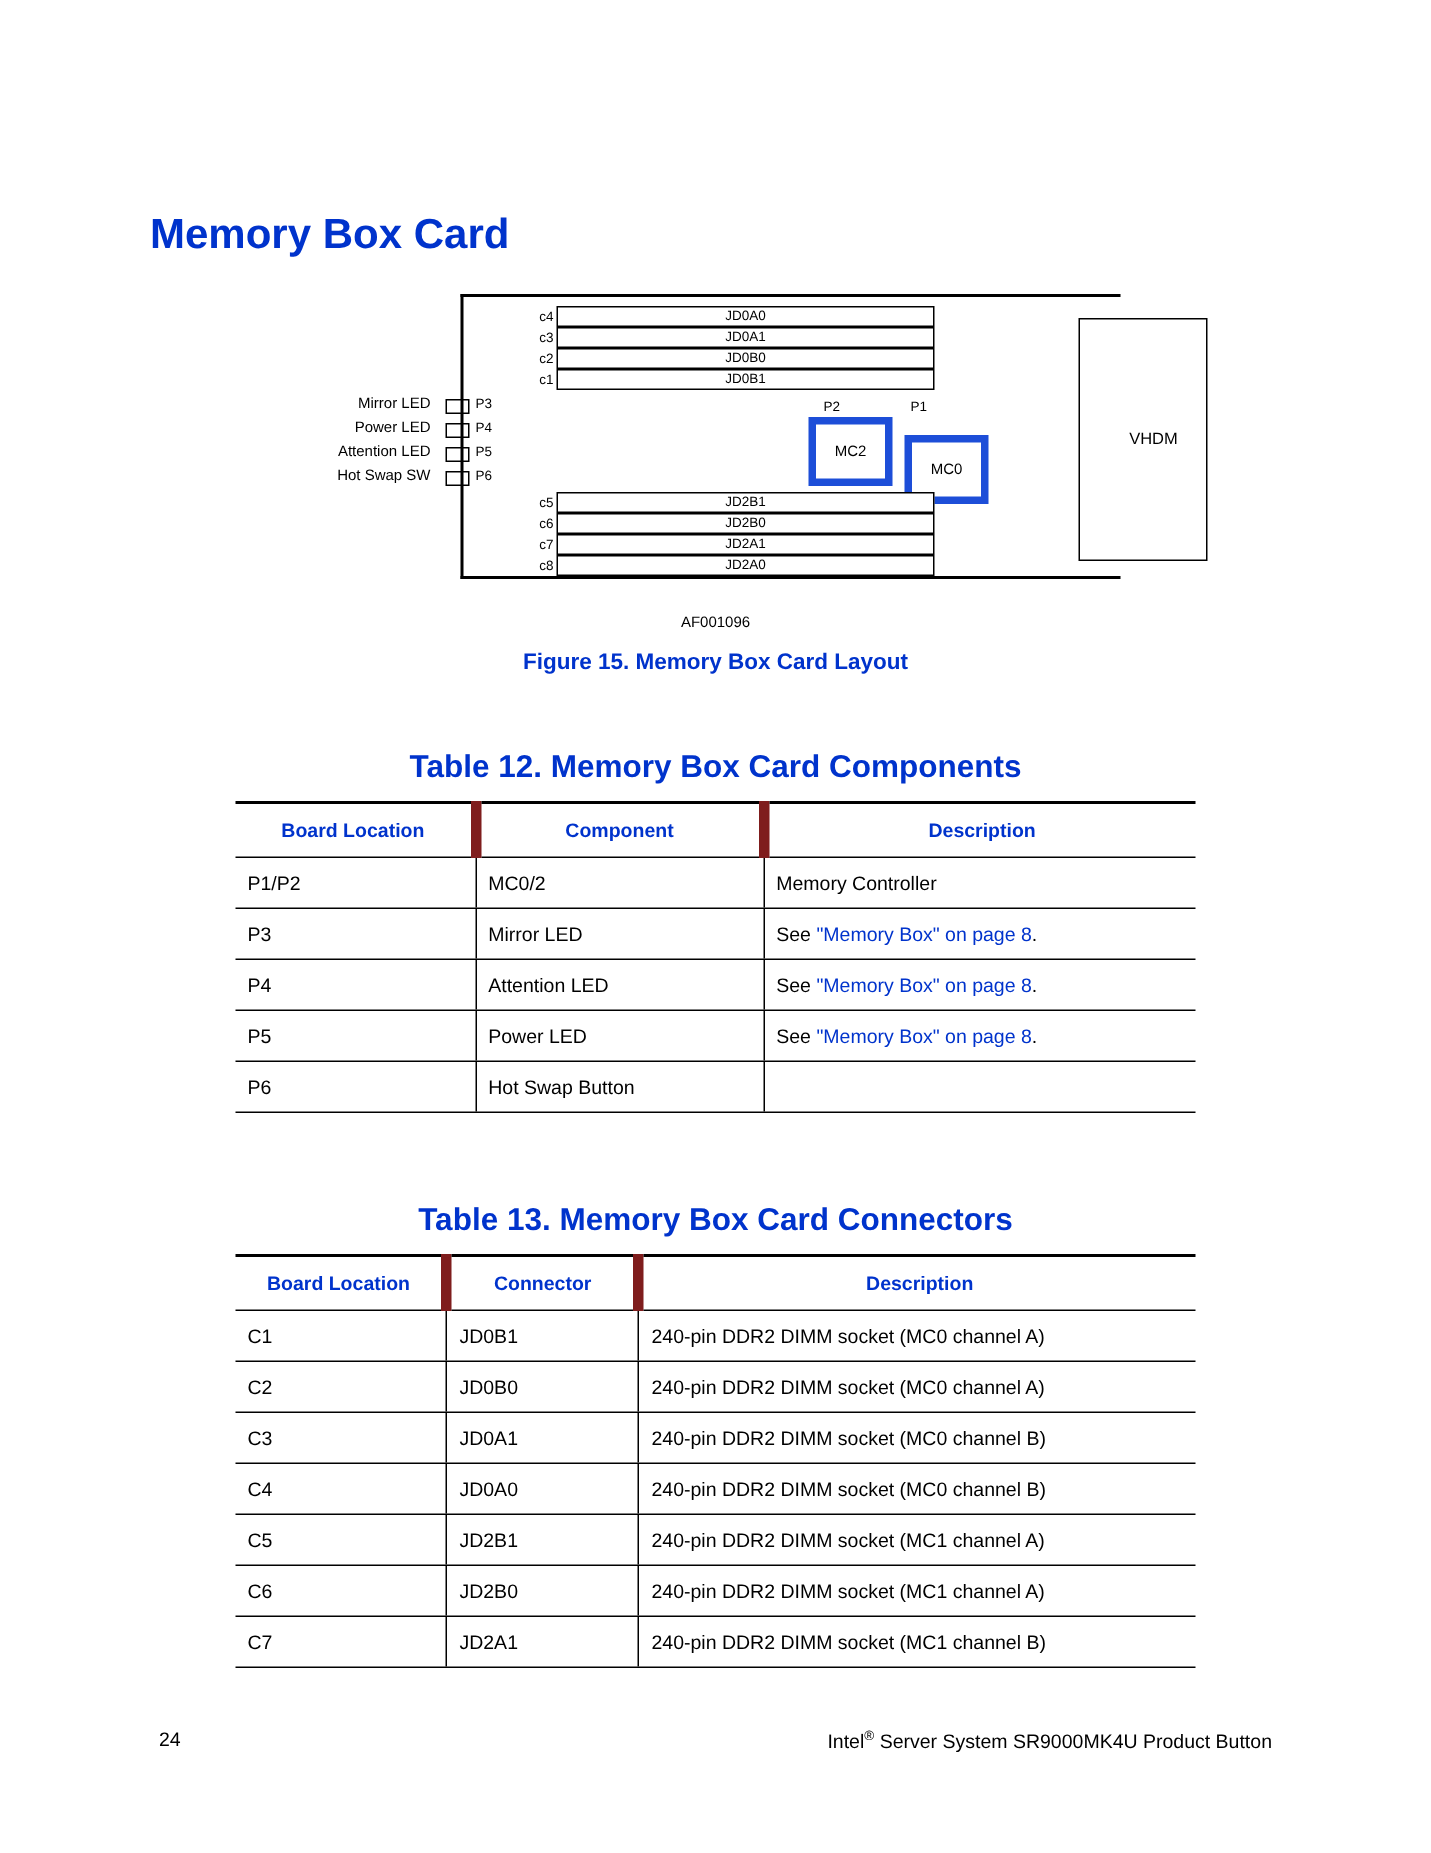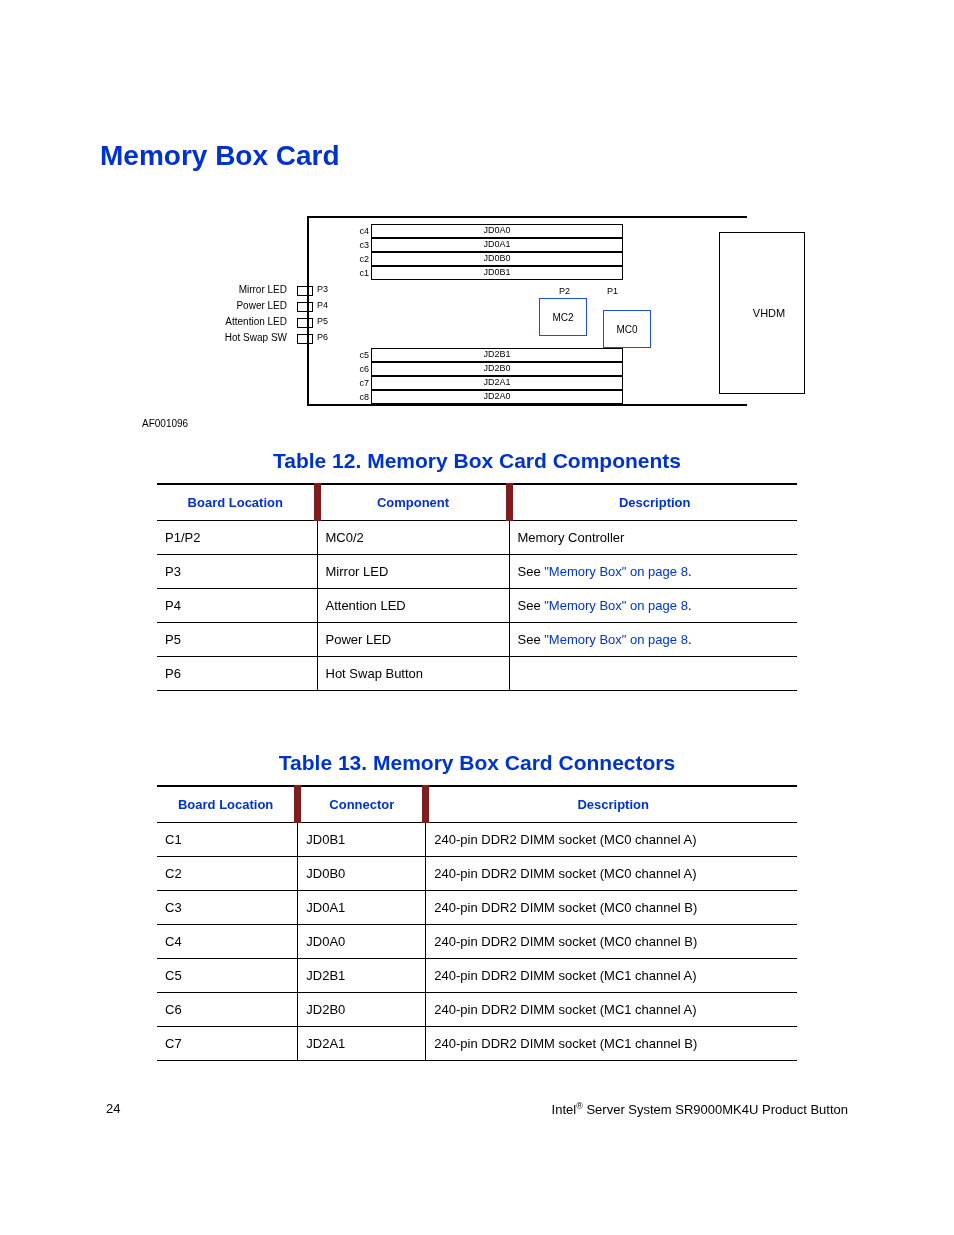--- a/index.html
+++ b/index.html
@@ -10,21 +10,21 @@
     color: #000;
     width: 954px;
   }
   .page {
     padding: 40px 100px 40px 100px;
   }
   h1.section-title {
     color: #0033cc;
     font-size: 28px;
     font-weight: bold;
-    margin: 100px 0 40px 0;
+    margin: 100px 0 20px 0;
   }
   .figure-caption {
     color: #0033cc;
     font-weight: bold;
     font-size: 15px;
     text-align: center;
     margin: 12px 0 50px 0;
   }
   .table-caption {
     color: #0033cc;
@@ -97,21 +97,21 @@
   }
   .slot-label {
     position: absolute;
     left: 46px;
     width: 14px;
     font-size: 9px;
     text-align: right;
   }
   .chip {
     position: absolute;
-    border: 1px solid #1d4ed8;
+    border: 5px solid #1d4ed8;
     width: 46px; height: 36px;
     display: flex; align-items: center; justify-content: center;
     font-size: 10px;
     background: #fff;
   }
   .chip-lbl {
     position: absolute;
     font-size: 9px;
   }
   .led-label {
@@ -119,21 +119,21 @@
     font-size: 10px;
     text-align: right;
     width: 90px;
   }
   .led-box {
     position: absolute;
     width: 14px; height: 8px;
     border: 1px solid #000;
   }
   .pin-lbl { position: absolute; font-size: 9px; }
-  .afnum { text-align: left; width: 670px; margin: 6px auto 0 auto; font-size: 10px; }
+  .afnum { text-align: center; width: 670px; margin: 18px auto 0 auto; font-size: 10px; }
 
   .footer {
     display: flex;
     justify-content: space-between;
     font-size: 13px;
     margin-top: 40px;
     padding: 0 6px;
   }
   sup { font-size: 9px; }
 </style>
@@ -149,21 +149,21 @@
 
       <div class="slot-label" style="top:8px">c4</div>
       <div class="slot" style="top:6px">JD0A0</div>
       <div class="slot-label" style="top:22px">c3</div>
       <div class="slot" style="top:20px">JD0A1</div>
       <div class="slot-label" style="top:36px">c2</div>
       <div class="slot" style="top:34px">JD0B0</div>
       <div class="slot-label" style="top:50px">c1</div>
       <div class="slot" style="top:48px">JD0B1</div>
 
-      <div class="chip-lbl" style="left:250px; top:68px">P2</div>
+      <div class="chip-lbl" style="left:240px; top:68px">P2</div>
       <div class="chip" style="left:230px; top:80px">MC2</div>
       <div class="chip-lbl" style="left:298px; top:68px">P1</div>
       <div class="chip" style="left:294px; top:92px">MC0</div>
 
       <div class="slot-label" style="top:132px">c5</div>
       <div class="slot" style="top:130px">JD2B1</div>
       <div class="slot-label" style="top:146px">c6</div>
       <div class="slot" style="top:144px">JD2B0</div>
       <div class="slot-label" style="top:160px">c7</div>
       <div class="slot" style="top:158px">JD2A1</div>
@@ -185,20 +185,21 @@
     <div class="led-label" style="left:0; top:104px">Attention LED</div>
     <div class="led-box" style="left:100px; top:106px"></div>
     <div class="pin-lbl" style="left:120px; top:104px">P5</div>
 
     <div class="led-label" style="left:0; top:120px">Hot Swap SW</div>
     <div class="led-box" style="left:100px; top:122px"></div>
     <div class="pin-lbl" style="left:120px; top:120px">P6</div>
   </div>
 
   <div class="afnum">AF001096</div>
+  <div class="figure-caption">Figure 15. Memory Box Card Layout</div>
 
   <div class="table-caption">Table 12. Memory Box Card Components</div>
   <table class="data">
     <thead>
       <tr>
         <th style="width:25%">Board Location</th>
         <th style="width:30%">Component</th>
         <th style="width:45%">Description</th>
       </tr>
     </thead>

